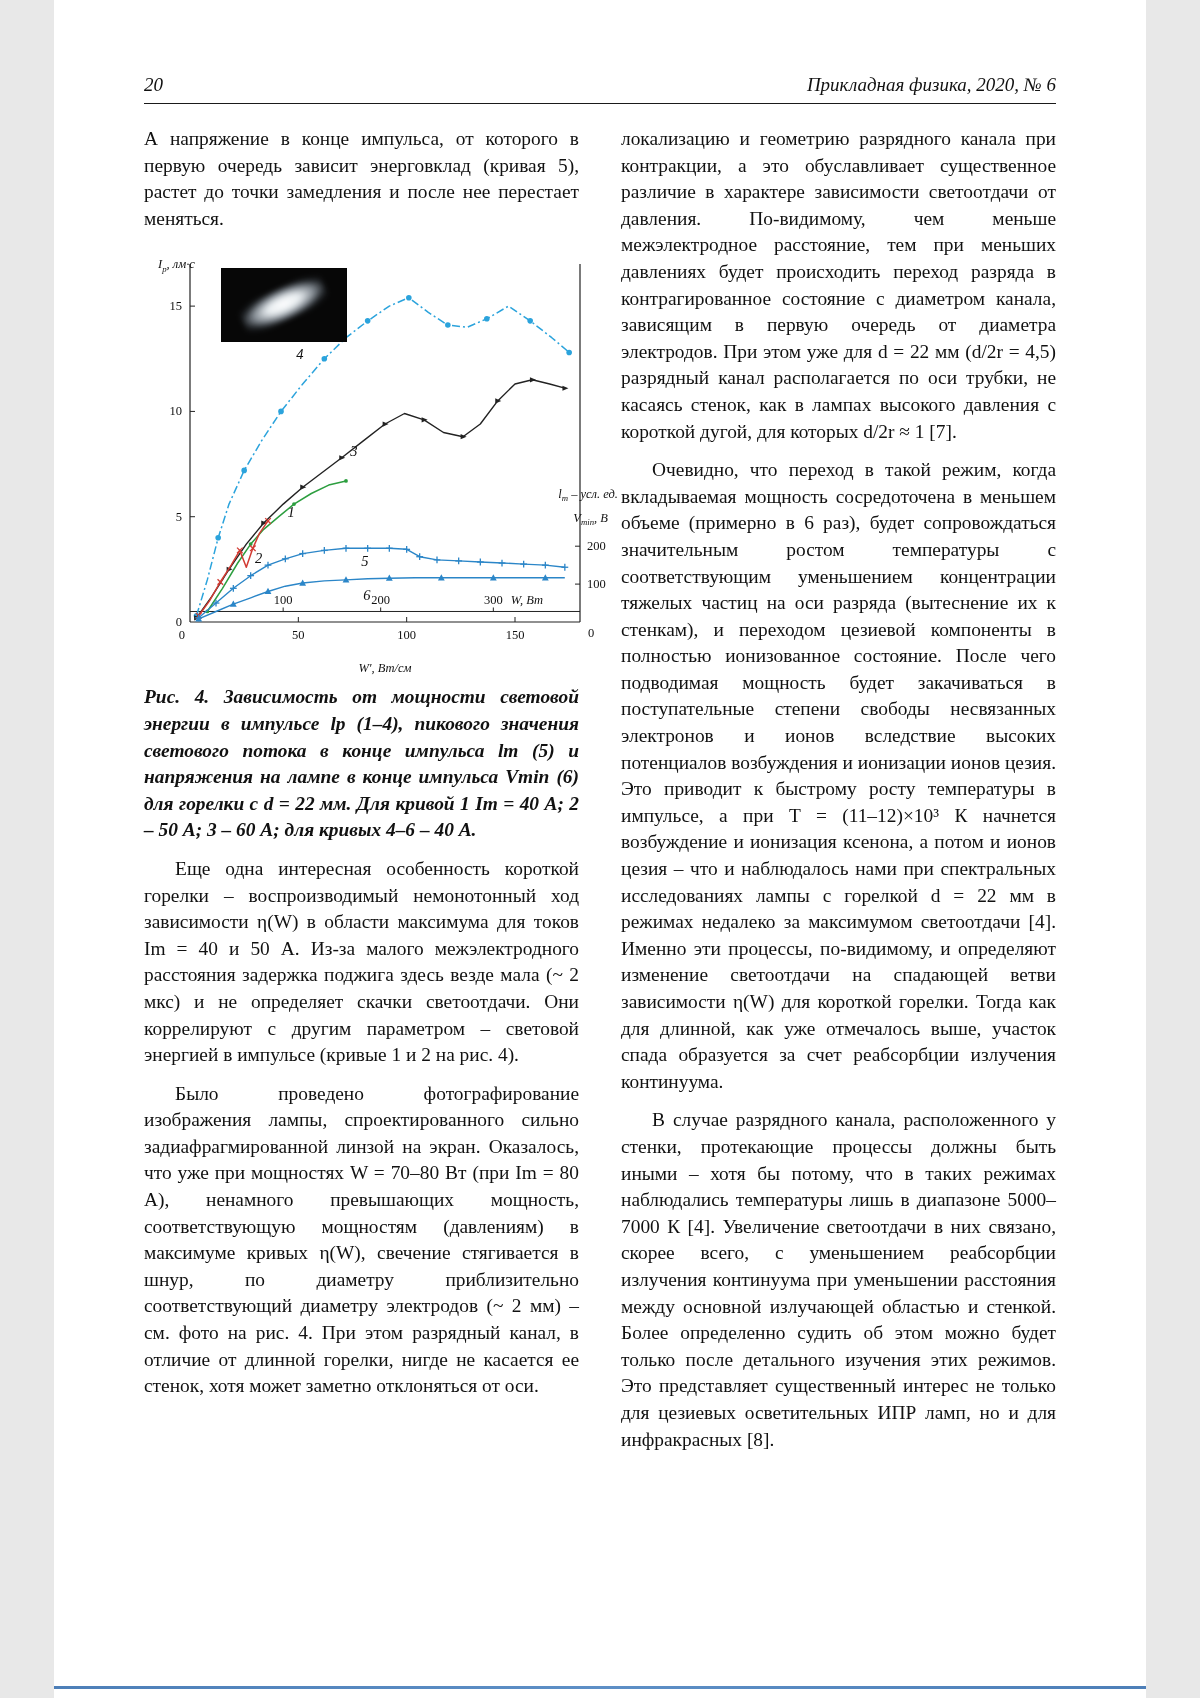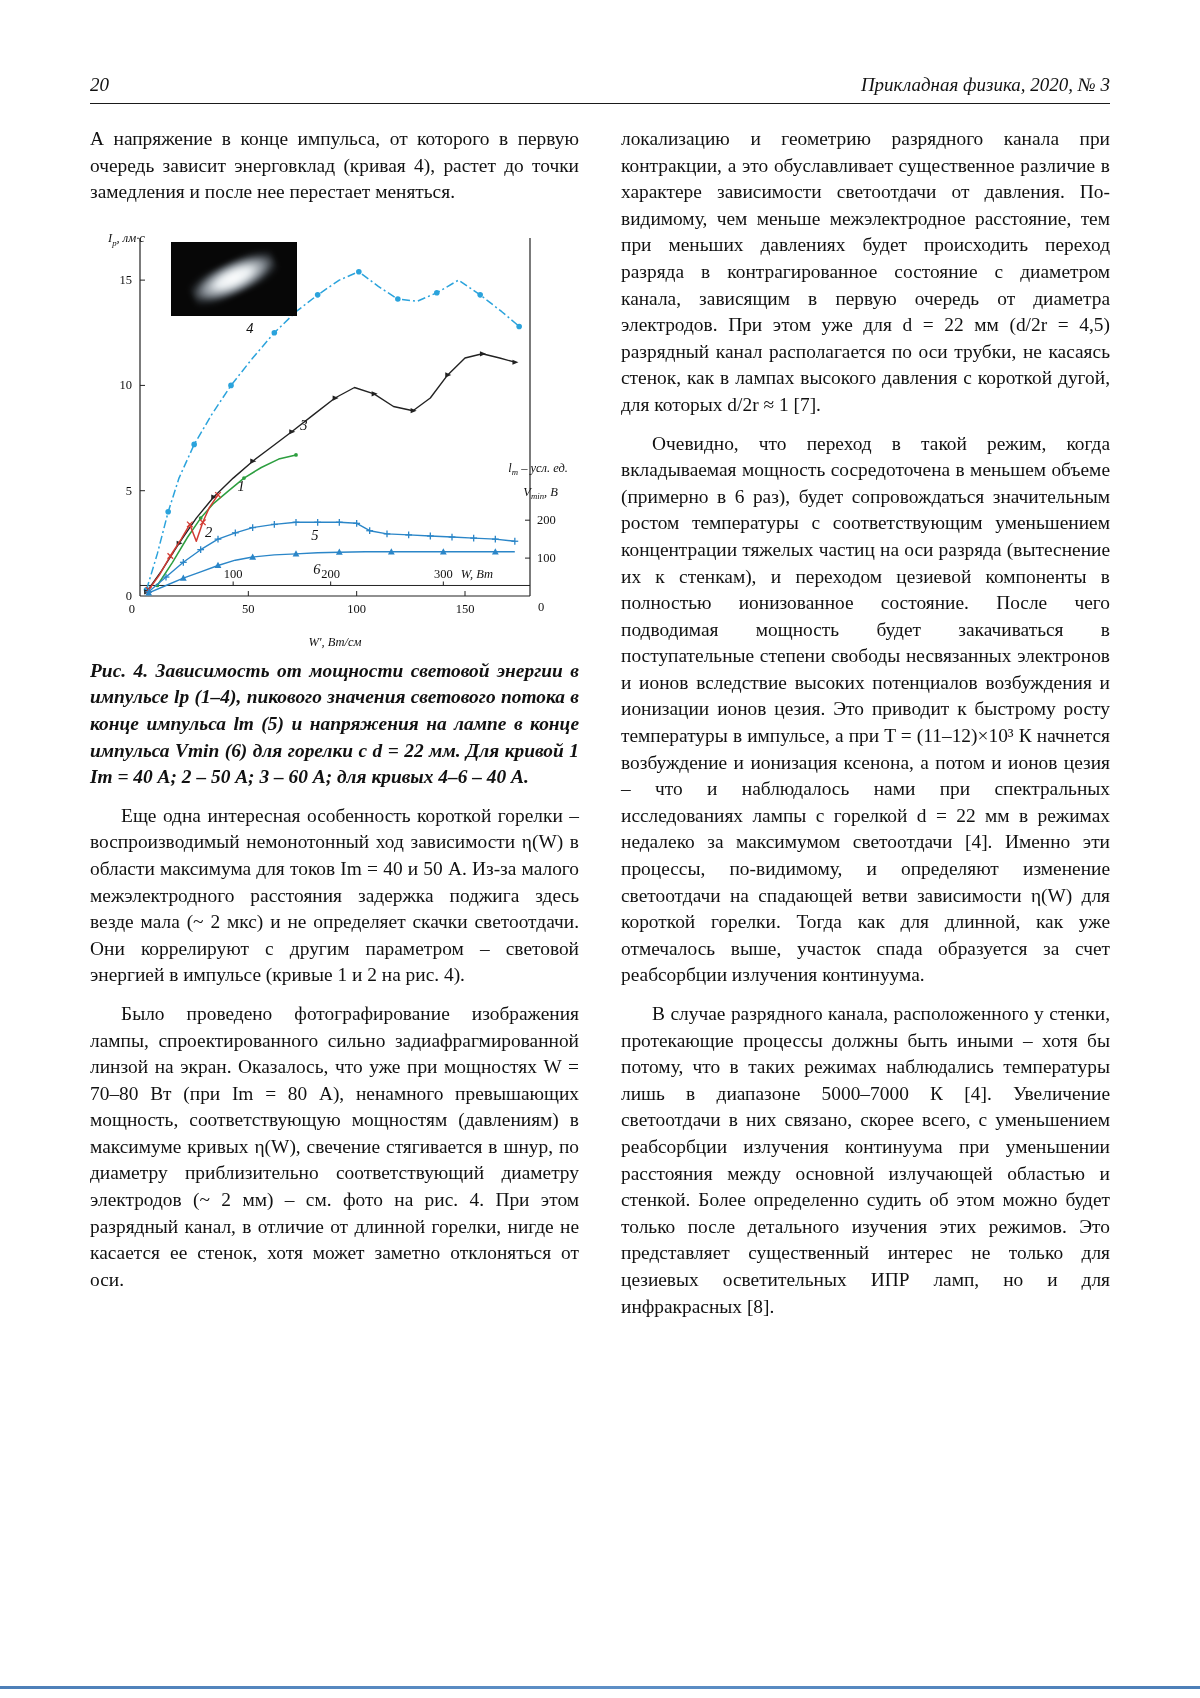--- a/index.html
+++ b/index.html
@@ -1,18 +1,18 @@
 <!DOCTYPE html>
 <html lang="ru"><head>
 <meta charset="utf-8">
 <style>
   html,body{margin:0;padding:0;background:#e8e8e8;}
   .page{
     position:relative;
-    width:1200px;height:1698px;
+    width:1092px;height:1698px;
     margin:0 auto;
     background:#ffffff;
     box-sizing:border-box;
     padding:74px 90px 0 90px;
     font-family:"Liberation Serif", serif;
     color:#111;
     overflow:hidden;
   }
   header.running-head{
     display:flex;justify-content:space-between;align-items:baseline;
@@ -59,27 +59,27 @@
     background:linear-gradient(90deg,#4d7fb8,#5d8fc6 50%,#4d7fb8);
   }
 </style>
 </head>
 <body>
 
 <div class="page">
 
   <header class="running-head">
     <span>20</span>
-    <span>Прикладная физика, 2020, № 3</span>
+    <span>Прикладная физика, 2020, № 6</span>
   </header>
 
   <div class="columns">
 
     <div class="col">
-      <p class="noindent">А напряжение в конце импульса, от которого в первую очередь зависит энерговклад (кривая 4), растет до точки замедления и после нее перестает меняться.</p>
+      <p class="noindent">А напряжение в конце импульса, от которого в первую очередь зависит энерговклад (кривая 5), растет до точки замедления и после нее перестает меняться.</p>
 
       <figure class="fig">
         <svg width="482" height="432" xmlns="http://www.w3.org/2000/svg">
             <line x1="46" y1="374" x2="436" y2="374" stroke="#222" stroke-width="1.2"></line>
             <line x1="46" y1="374" x2="46" y2="16" stroke="#222" stroke-width="1.2"></line>
             <line x1="436" y1="374" x2="436" y2="16" stroke="#222" stroke-width="1.2"></line>
             <text x="38" y="378" font-size="12.5" fill="#111" font-family="&quot;Liberation Serif&quot;, serif" text-anchor="end"><tspan>0</tspan></text>
             <line x1="46" y1="268.70588235294116" x2="51" y2="268.70588235294116" stroke="#222" stroke-width="1"></line>
             <text x="38" y="272.70588235294116" font-size="12.5" fill="#111" font-family="&quot;Liberation Serif&quot;, serif" text-anchor="end"><tspan>5</tspan></text>
             <line x1="46" y1="163.41176470588235" x2="51" y2="163.41176470588235" stroke="#222" stroke-width="1"></line>

